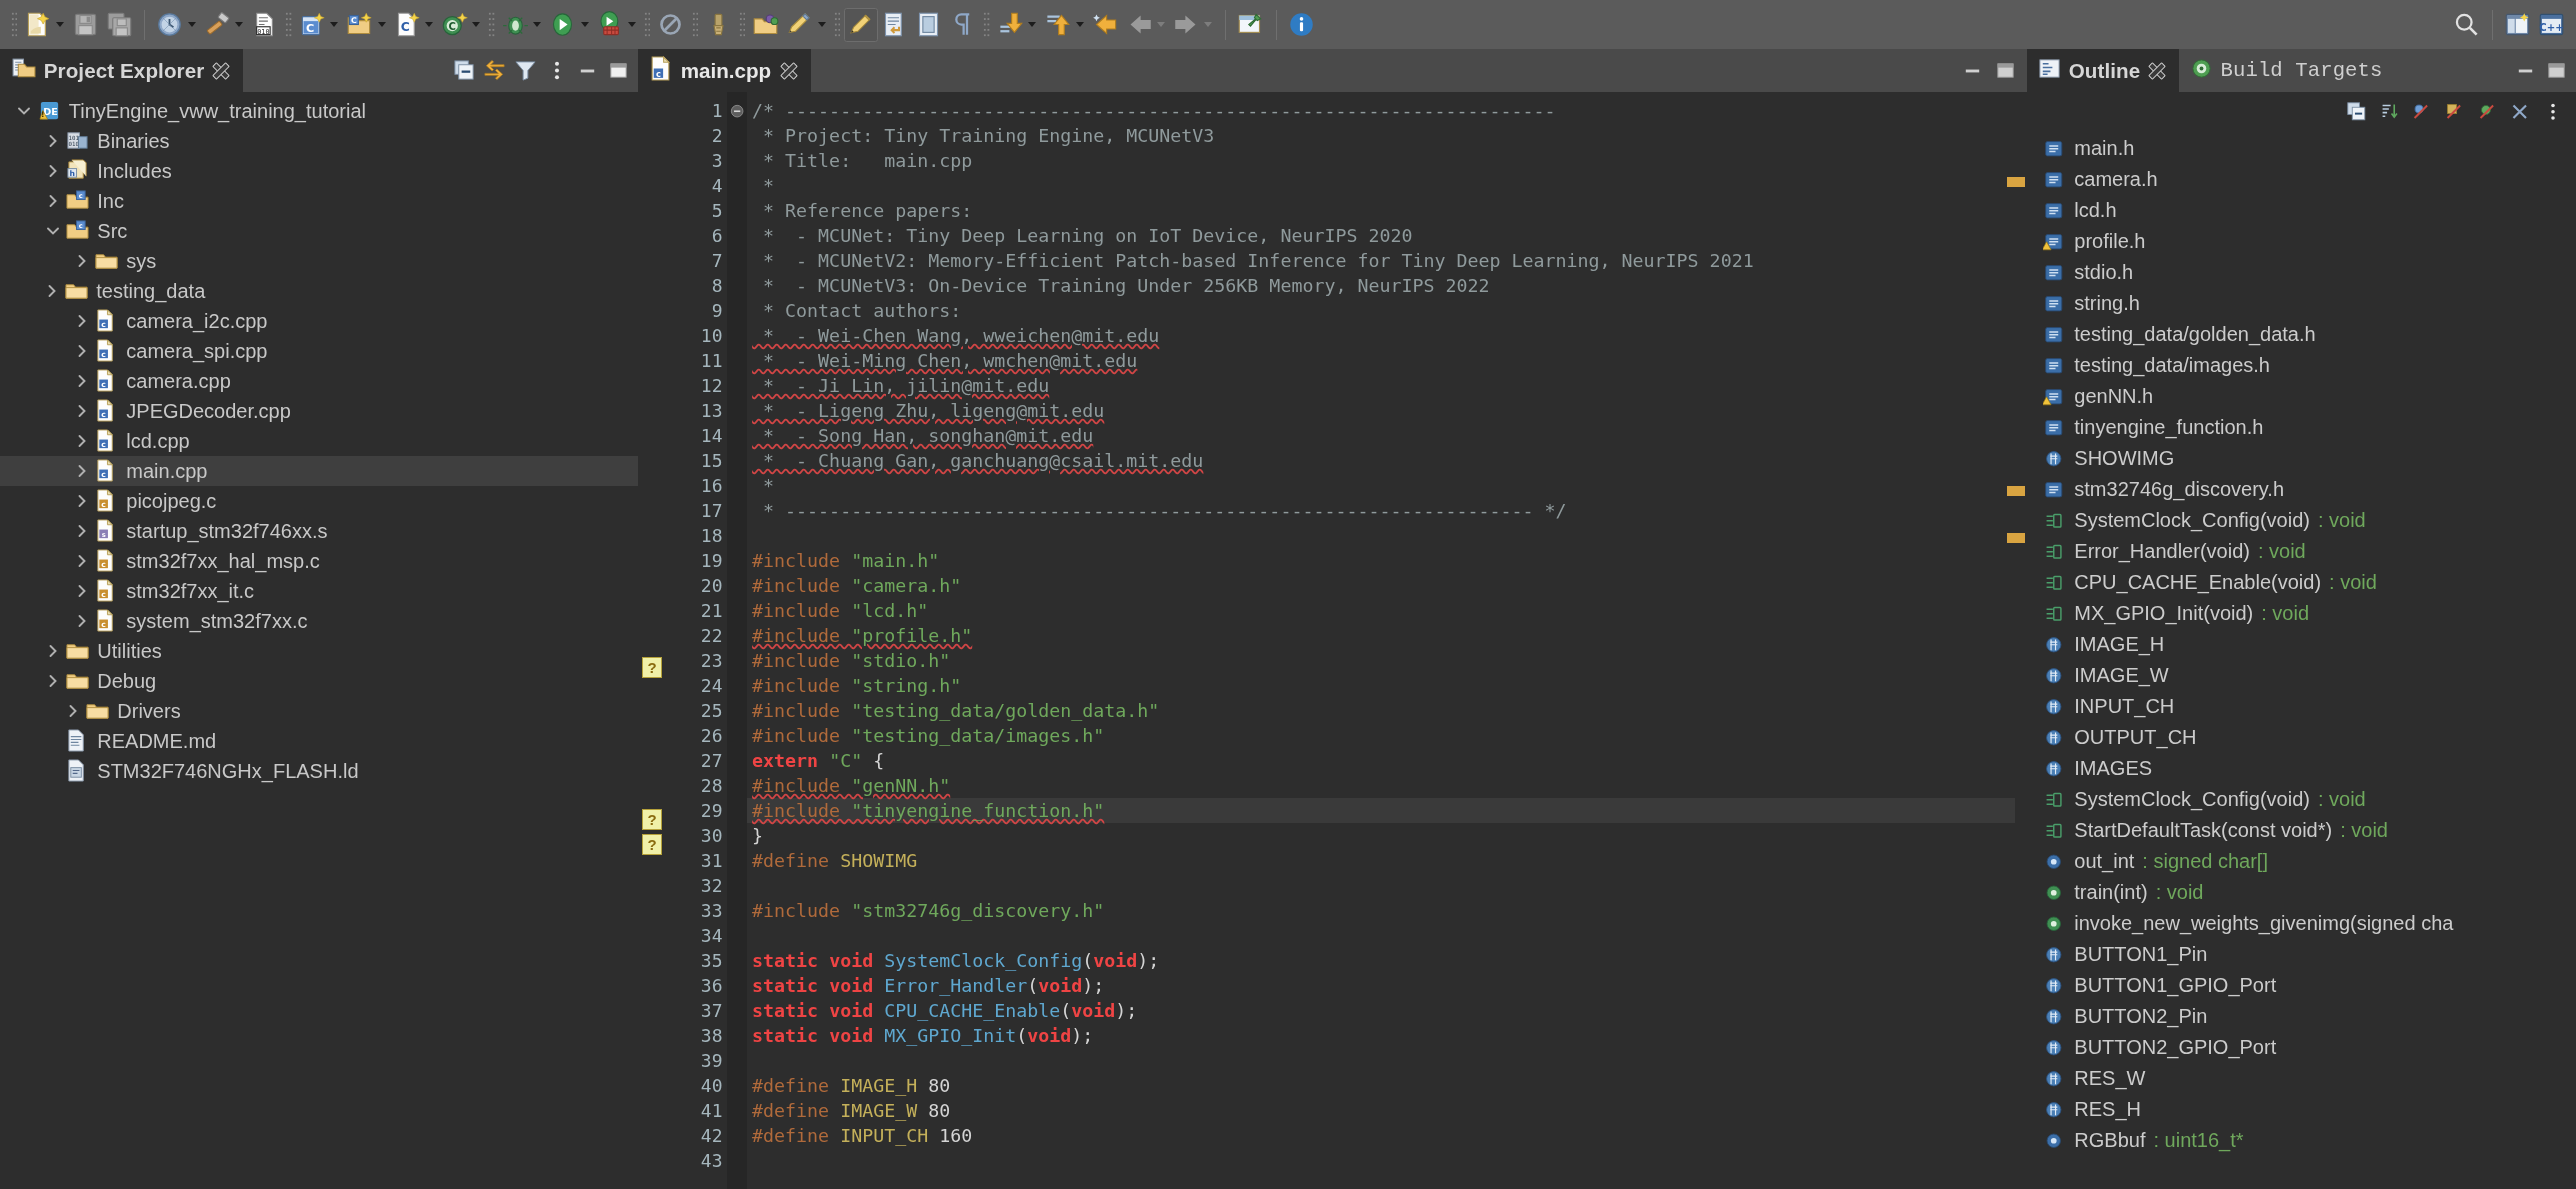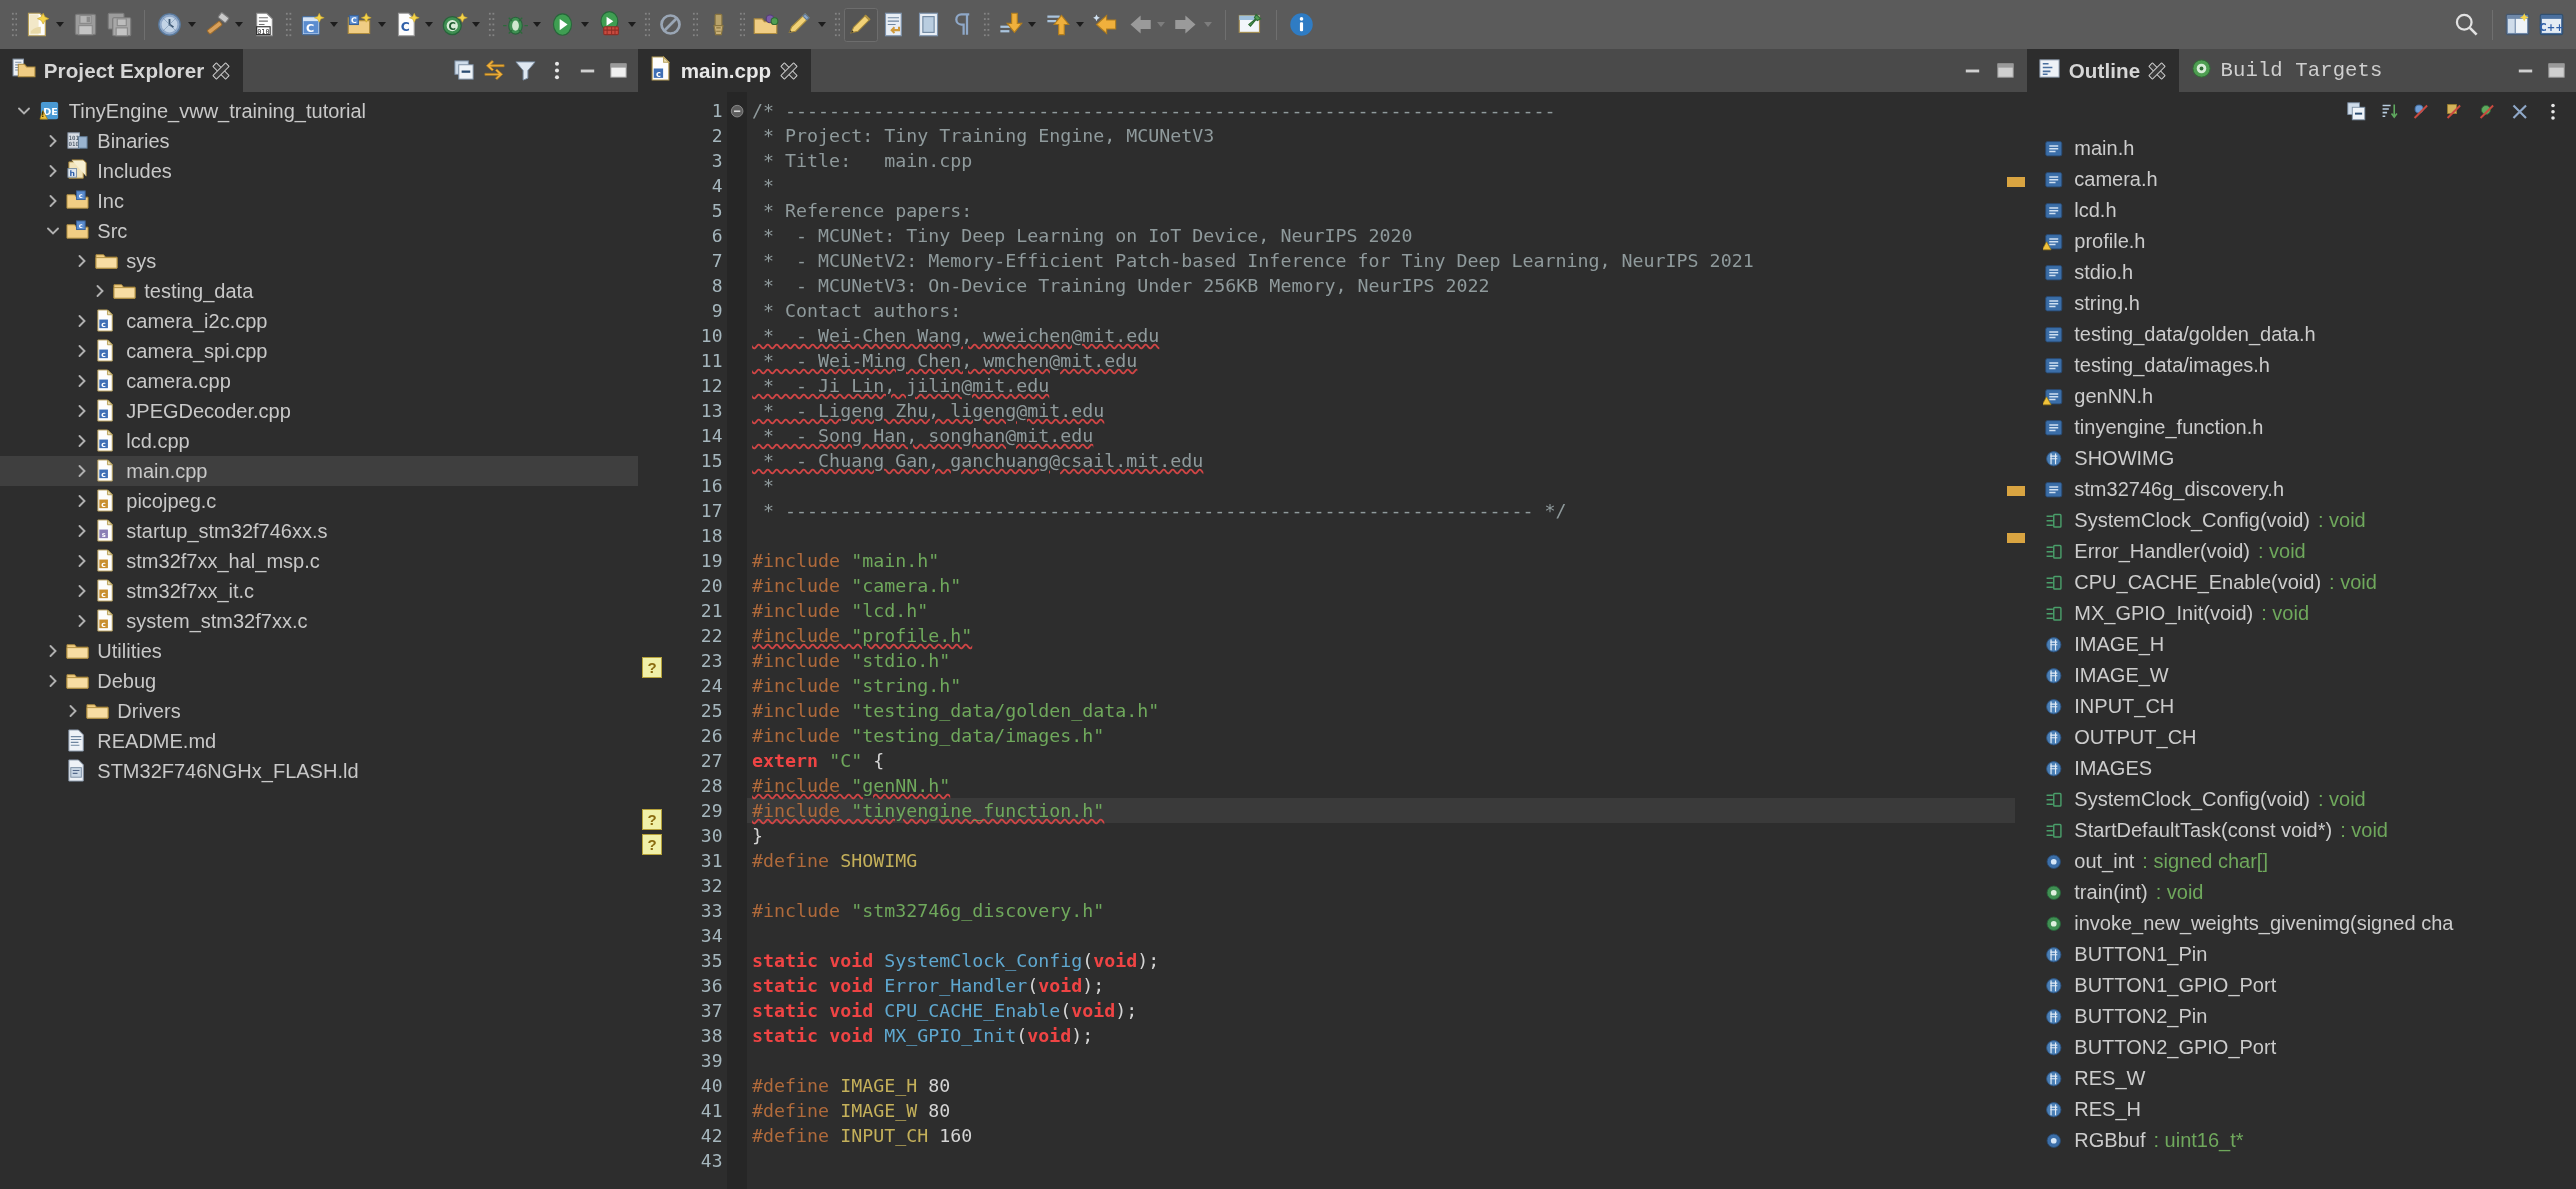--- a/index.html
+++ b/index.html
@@ -601,21 +601,21 @@
             </svg>
           </span>
           <span class="ticon">
             <svg width="23" height="23" viewBox="0 0 24 24">
               <path d="M1 6h8l2 2.5h12V20H1z" fill="#f0cd84" stroke="#b08d3f"></path>
               <path d="M1 9h22v11H1z" fill="#f7dda3" stroke="#b08d3f"></path>
             </svg>
           </span>
           <span class="tlabel">sys</span>
         </div>
-        <div class="trow" style="padding-left: 88px;">
+        <div class="trow" style="padding-left: 40px;">
           <span class="twist">
             <svg width="16" height="16" viewBox="0 0 16 16">
               <path d="M5.5 3l5 5-5 5" fill="none" stroke="#b0b0b0" stroke-width="1.9" stroke-linecap="round"></path>
             </svg>
           </span>
           <span class="ticon">
             <svg width="23" height="23" viewBox="0 0 24 24">
               <path d="M1 6h8l2 2.5h12V20H1z" fill="#f0cd84" stroke="#b08d3f"></path>
               <path d="M1 9h22v11H1z" fill="#f7dda3" stroke="#b08d3f"></path>
             </svg>

